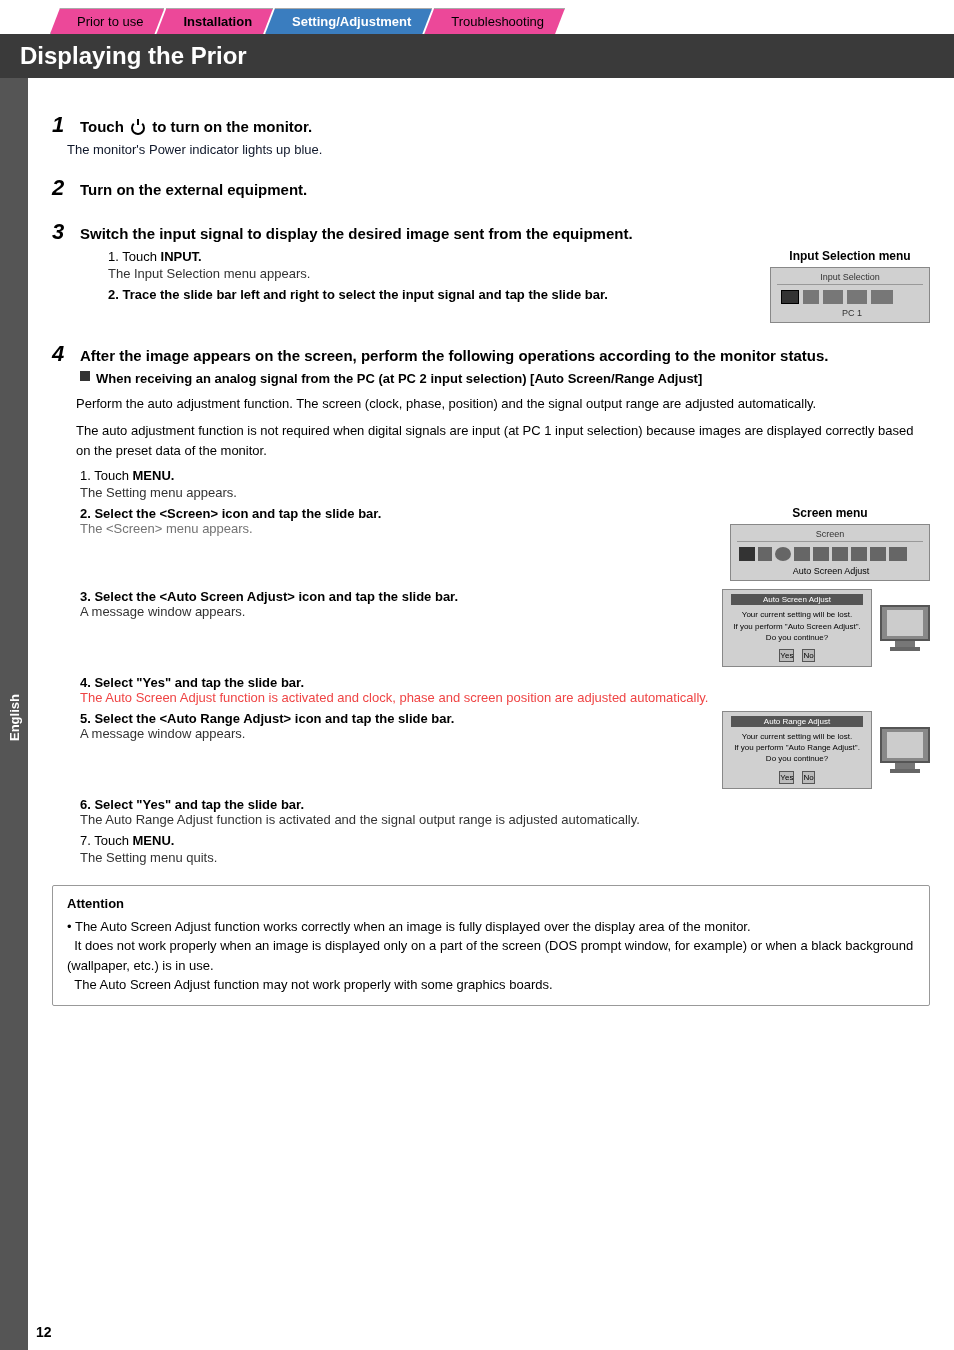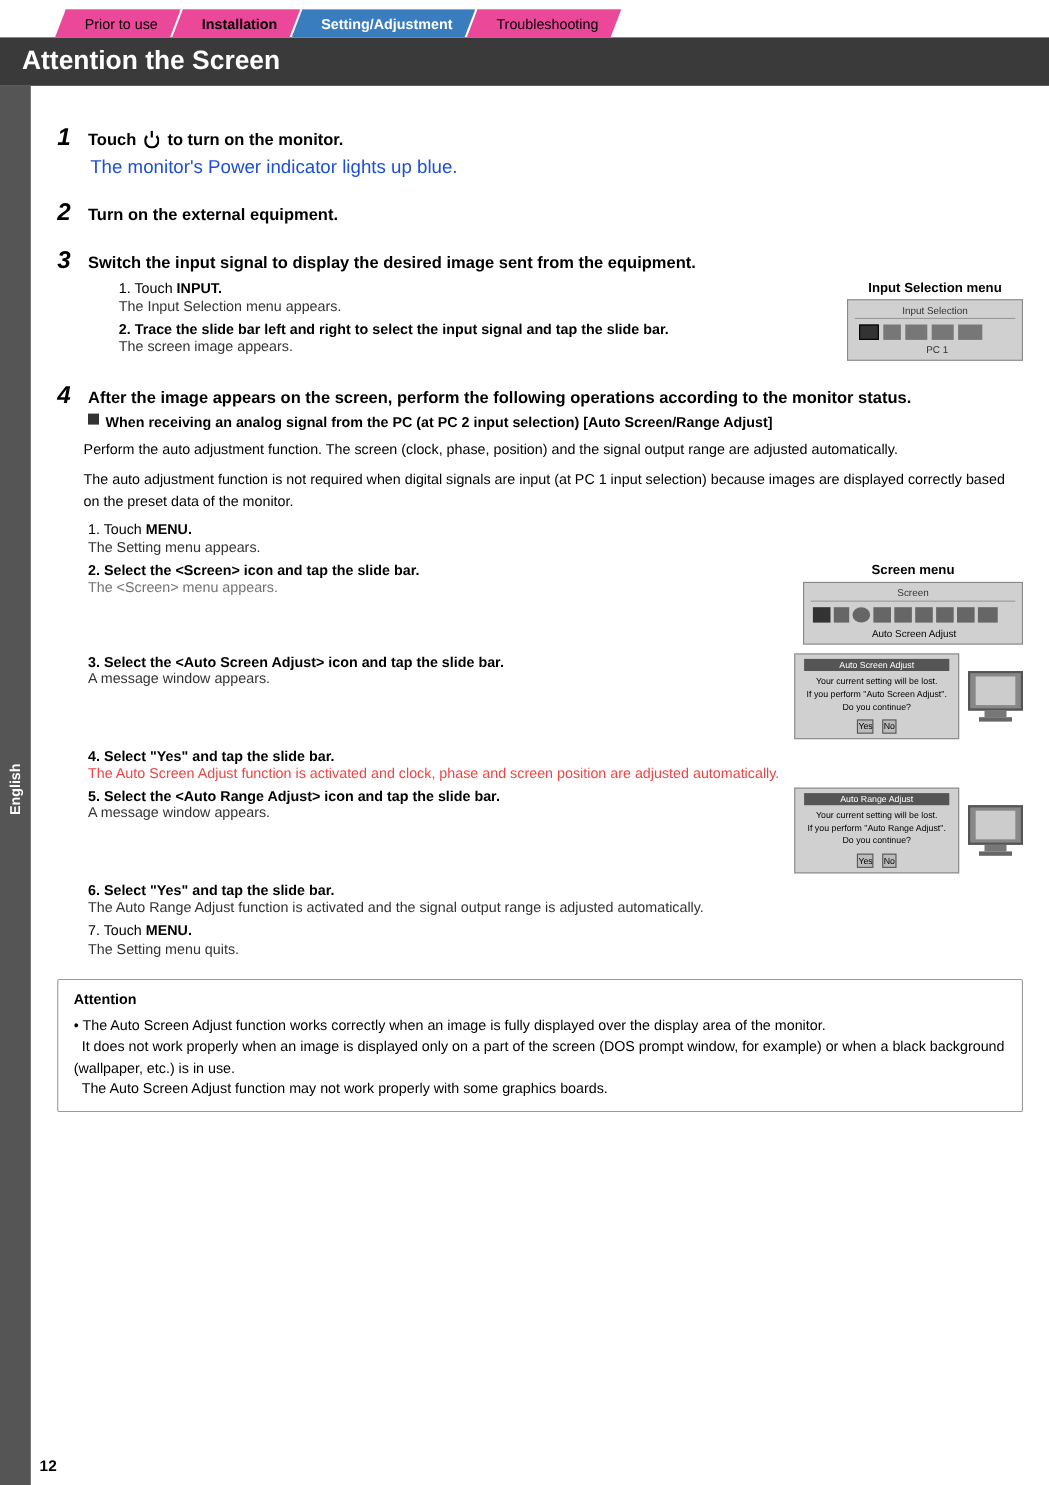--- a/index.html
+++ b/index.html
@@ -49,24 +49,24 @@
       font-style: italic;
       font-weight: bold;
       margin-right: 8px;
       min-width: 20px;
     }
     .step-title {
       font-size: 15px;
       font-weight: bold;
     }
     .step-subtitle {
-      font-size: 17px;
-      margin-left: 30px;
+      font-size: 13px;
+      margin-left: 15px;
       margin-bottom: 8px;
-      color: #1d4ed8;
+      color: #0f172a;
     }
 
     
     .power-icon {
       display: inline-block;
       width: 14px;
       height: 14px;
       border: 2px solid #000;
       border-radius: 50%;
       border-top-color: transparent;
@@ -343,21 +343,21 @@
     </div>
     <div class="tab active">
       <span>Setting/Adjustment</span>
     </div>
     <div class="tab">
       <span>Troubleshooting</span>
     </div>
   </div>
 
   <div class="title-section">
-    <span>Attention the Screen</span>
+    <span>Displaying the Prior</span>
   </div>
 
   <div class="page-layout">
 
     <div class="sidebar">
       <span>English</span>
     </div>
 
     <div class="main-content">
 
@@ -382,21 +382,20 @@
       <div class="two-col">
         <div class="two-col-left">
           <div class="sub-numbered">
             <span class="sub-num-label">
               1. Touch <span class="bold-text">INPUT.</span>
             </span>
             <div style="font-size:13px; color:#333; margin-top:2px;">The Input Selection menu appears.</div>
           </div>
           <div class="sub-numbered">
             <div class="bold-text" style="font-size:13px;">2. Trace the slide bar left and right to select the input signal and tap the slide bar.</div>
-            <div style="font-size:13px; color:#333;">The screen image appears.</div>
           </div>
         </div>
         <div class="two-col-right">
           <div class="image-label">Input Selection menu</div>
           <div class="mock-screen">
             <div class="mock-screen-title">Input Selection</div>
             <div class="mock-screen-icons">
               <div class="mock-icon selected" style="background:#333;"></div>
               <div class="mock-icon" style="background:#777; width:16px;"></div>
               <div class="mock-icon" style="background:#777; width:20px;"></div>

